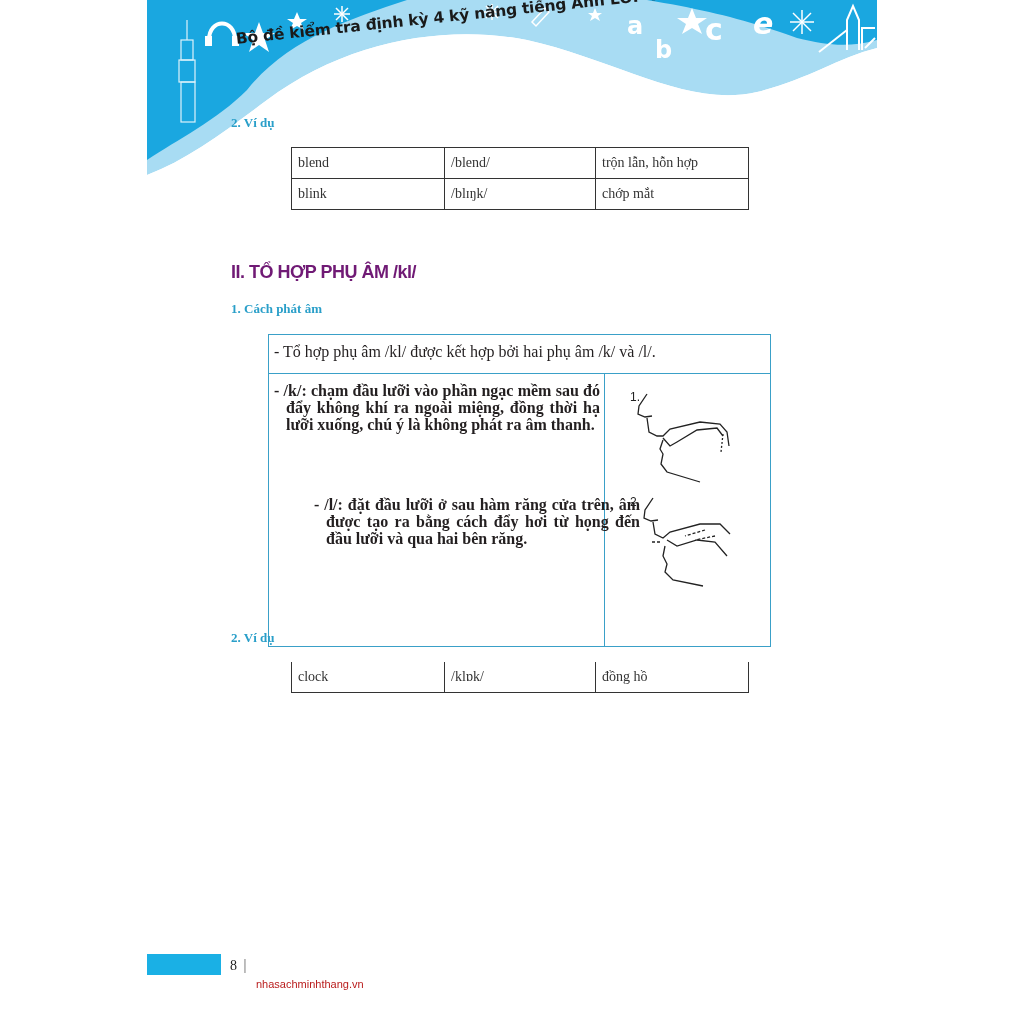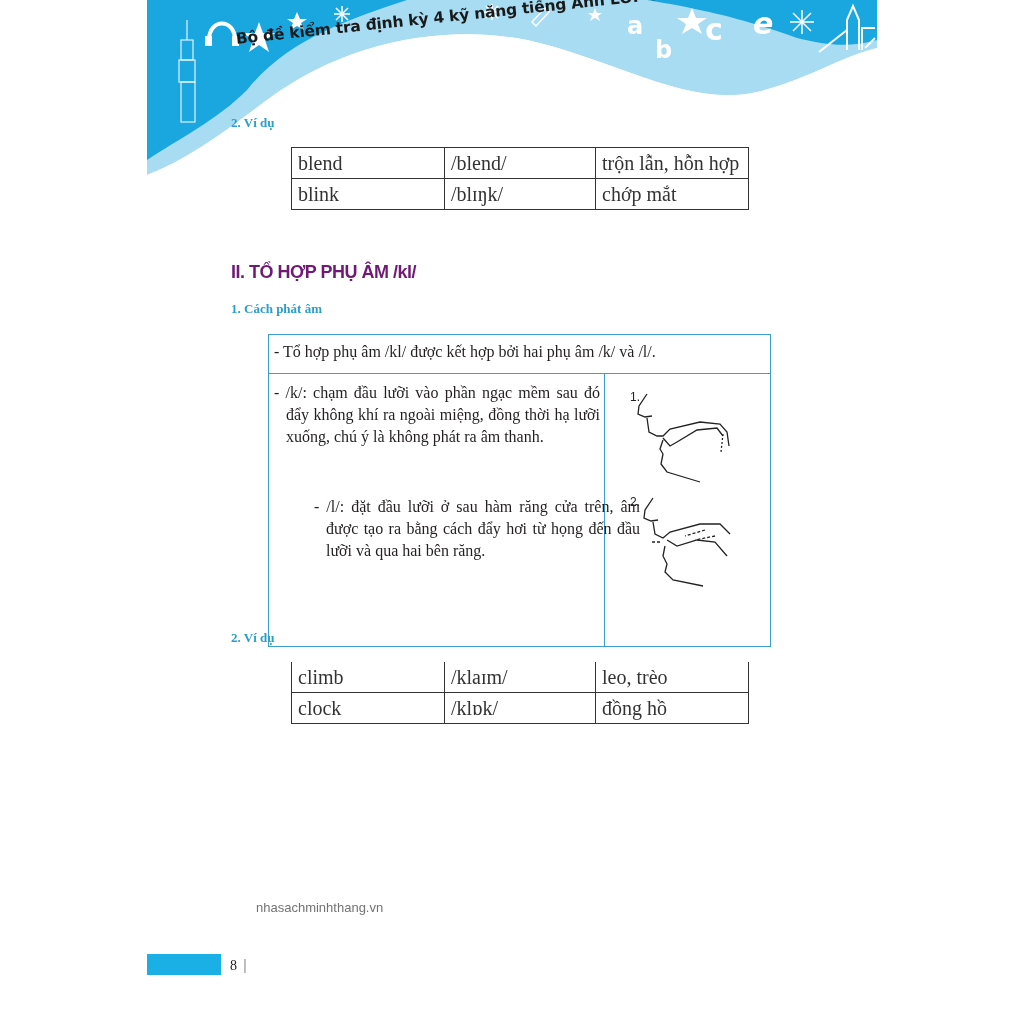--- a/index.html
+++ b/index.html
@@ -3,36 +3,36 @@
   <meta charset="utf-8">
   <style>
     html, body { margin:0; padding:0; }
     body { width:1024px; height:1024px; background:#ffffff; position:relative; overflow:hidden; font-family:"Liberation Serif", serif; color:#231f20; }
     .page { position:absolute; left:147px; top:0; width:730px; height:1024px; background:#fff; }
     .banner { position:absolute; left:147px; top:0; width:730px; height:180px; }
     .banner svg { position:absolute; left:0; top:0; }
     .banner-title { position:absolute; left:88px; top:30px; font-family:"DejaVu Sans", sans-serif; font-weight:bold; font-size:15.5px; color:#1a1a1a; white-space:nowrap; transform-origin:0 0; transform:rotate(-6deg); letter-spacing:-0.2px; }
     .heading-num { color:#2a9fc9; font-weight:bold; font-family:"Liberation Serif", serif; font-size:13px; position:absolute; }
     .sec-title { position:absolute; left:231px; top:262px; font-family:"Liberation Sans", sans-serif; font-weight:bold; font-size:18px; color:#701a75; letter-spacing:-0.5px; }
-    table.ex { position:absolute; left:291px; border-collapse:collapse; font-family:"Liberation Serif", serif; font-size:20px; color:#333; }
+    table.ex { position:absolute; left:291px; border-collapse:collapse; font-family:"Liberation Serif", serif; font-size:14px; color:#333; }
     table.ex td { border:1px solid #333; height:30px; padding:0 6px; vertical-align:middle; }
     table.ex td.c1 { width:140px; }
     table.ex td.c2 { width:138px; }
     table.ex td.c3 { width:140px;margin-top:44px; }
     table.ex.open-top tr:first-child td { border-top:none; }
     .box { position:absolute; left:268px; top:334px; width:503px; height:313px; border:1.5px solid #3aa0c8; box-sizing:border-box; }
     .box-row1 { position:absolute; left:0; top:0; right:0; height:39px; border-bottom:1.5px solid #3aa0c8; font-size:16px; padding:8px 0 0 5px; box-sizing:border-box; }
     .box-left { position:absolute; left:0; top:39px; width:336px; bottom:0; border-right:1.5px solid #3aa0c8; box-sizing:border-box; }
-    .bullet { position:absolute; left:5px; width:326px; font-size:16px; line-height:22px; text-align:justify; }
+    .bullet { position:absolute; left:5px; width:326px; font-size:16px; line-height:17px; text-align:justify;font-weight:bold; }
     .bullet .indent { padding-left:12px; display:block; text-indent:-12px; }
     .box-right { position:absolute; left:336px; top:39px; right:0; bottom:0; }
     .footer-bar { position:absolute; left:147px; top:954px; width:74px; height:21px; background:#1ab0e5; }
     .footer-page { position:absolute; left:230px; top:958px; font-family:"Liberation Serif", serif; font-size:14px; color:#222; }
     .footer-sep { position:absolute; left:243px; top:956px; font-family:"Liberation Sans", sans-serif; font-size:15px; color:#999; }
-    .footer-site { position:absolute; left:256px; top:900px; font-family:"Liberation Sans", sans-serif; font-size:13px; color:#737373; }
+    .footer-site { position:absolute; left:256px; top:978px; font-family:"Liberation Sans", sans-serif; font-size:11px; color:#b91c1c; }
   </style>
 </head>
 <body>
 
 <div class="page"></div>
 
 <div class="banner">
   <svg width="730" height="180" viewBox="0 0 730 180">
 
     <path d="M0,0 L730,0 L730,48 C690,58 660,80 610,92 C540,108 470,60 380,40 C300,24 200,40 120,100 C80,130 40,160 0,175 Z" fill="#a8dcf3"></path>
@@ -141,25 +141,20 @@
         <path d="M60,172 L58,182 L62,190 L60,198 L68,206 L98,212"></path>
         <path d="M100,156 L80,162 M110,162 L90,166 M55,168 L45,168" stroke-dasharray="3,2"></path>
       </g>
     </svg>
   </div>
 </div>
 
 <div class="heading-num" style="left:231px; top:630px;">2.  Ví dụ</div>
 <table class="ex open-top" style="top:662px;">
   <tbody>
-      <tr>
-    <td class="c1">climb</td>
-    <td class="c2">/klaɪm/</td>
-    <td class="c3">leo, trèo</td>
-  </tr>
   <tr>
     <td class="c1">clock</td>
     <td class="c2">/klɒk/</td>
     <td class="c3">đồng hồ</td>
   </tr>
 </tbody>
   </table>
 
 <div class="footer-bar"></div>
 <div class="footer-page">8</div>

